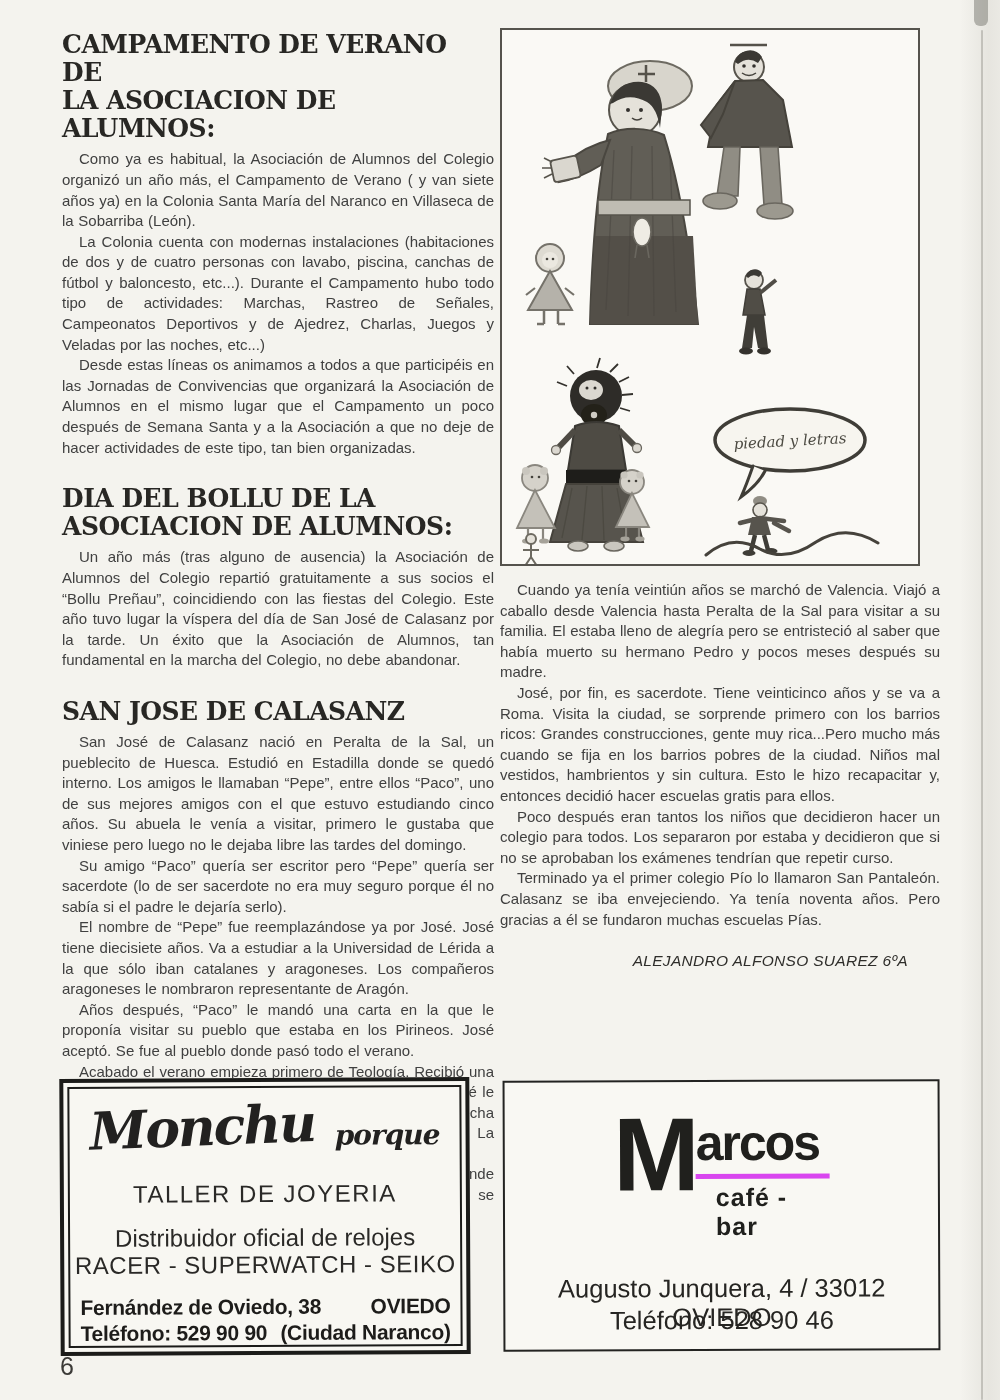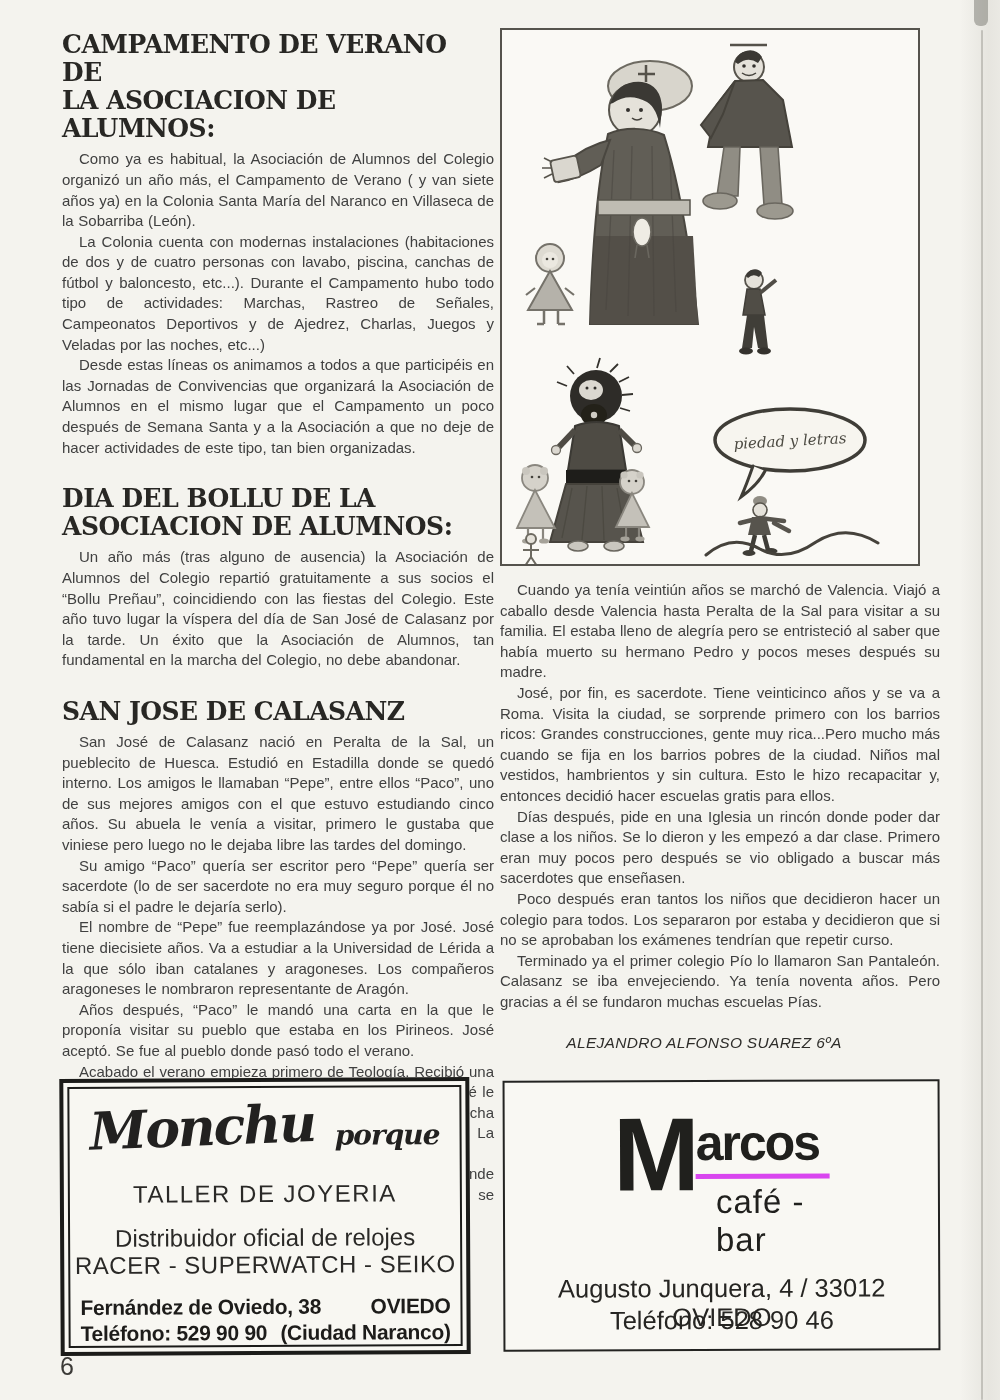--- a/index.html
+++ b/index.html
@@ -47,21 +47,21 @@
     background:#faf9f5;
     box-sizing:border-box;
     margin-bottom:14px;
   }
   .drawing-box svg{display:block;width:100%;height:100%;}
 
   .signature{
     margin-top:22px;
     font-size:15.5px;
     font-style:italic;
-    text-align:center;
+    text-align:right;
     padding-right:32px;
     color:#2e2d2a;
     letter-spacing:0.3px;
   }
 
   
   .ad-monchu{
     position:absolute;left:60px;top:1078px;
     width:410px;height:277px;
     border:4px solid #1b1b19;
@@ -105,21 +105,21 @@
     transform:rotate(-0.2deg);
   }
   .marcos-logo{
     position:absolute;top:32px;left:50%;transform:translateX(-50%);
     display:grid;
     grid-template-columns:auto auto;
     color:#20201d;
   }
   .marcos-m{grid-row:1/3;font-size:104px;font-weight:bold;line-height:0.78;letter-spacing:-4px;}
   .marcos-arcos{grid-row:1;align-self:end;font-size:50px;font-weight:bold;letter-spacing:-2px;border-bottom:5px solid #d946ef;padding-bottom:2px;}
-  .marcos-cafebar{grid-row:2;justify-self:center;font-size:33px;font-weight:normal;letter-spacing:1px;margin-top:4px;margin-left:20px;}
+  .marcos-cafebar{grid-row:2;justify-self:center;font-size:25px;font-weight:bold;letter-spacing:1px;margin-top:4px;margin-left:20px;}
   .marcos-address{position:absolute;top:192px;left:0;right:0;text-align:center;font-size:25.5px;color:#262522;}
   .marcos-phone{position:absolute;top:224px;left:0;right:0;text-align:center;font-size:25.5px;color:#262522;}
 
   .page-number{
     position:absolute;left:60px;top:1352px;
     font-size:25px;color:#3b3a37;
   }
 
   
   .edge-shade{
@@ -305,21 +305,20 @@
         <g stroke="#6d6a61" stroke-width="2" fill="none">
           <circle cx="29" cy="509" r="5" fill="#e5e2da"></circle>
           <path d="M29,514 v13 M21,520 h16 M29,527 l-6,9 M29,527 l6,9"></path>
         </g>
       </svg>
     </div>
 
     <div class="body-text">
       <p>Cuando ya tenía veintiún años se marchó de Valencia. Viajó a caballo desde Valencia hasta Peralta de la Sal para visitar a su familia. El estaba lleno de alegría pero se entristeció al saber que había muerto su hermano Pedro y pocos meses después su madre.</p>
       <p>José, por fin, es sacerdote. Tiene veinticinco años y se va a Roma. Visita la ciudad, se sorprende primero con los barrios ricos: Grandes construcciones, gente muy rica...Pero mucho más cuando se fija en los barrios pobres de la ciudad. Niños mal vestidos, hambrientos y sin cultura. Esto le hizo recapacitar y, entonces decidió hacer escuelas gratis para ellos.</p>
-      <p>Días después, pide en una Iglesia un rincón donde poder dar clase a los niños. Se lo dieron y les empezó a dar clase. Primero eran muy pocos pero después se vio obligado a buscar más sacerdotes que enseñasen.</p>
       <p>Poco después eran tantos los niños que decidieron hacer un colegio para todos. Los separaron por estaba y decidieron que si no se aprobaban los exámenes tendrían que repetir curso.</p>
       <p>Terminado ya el primer colegio Pío lo llamaron San Pantaleón. Calasanz se iba envejeciendo. Ya tenía noventa años. Pero gracias a él se fundaron muchas escuelas Pías.</p>
     </div>
     <div class="signature">ALEJANDRO ALFONSO SUAREZ 6ºA</div>
   </div>
 
   <div class="ad-monchu">
     <div class="ad-monchu-inner">
       <div class="monchu-brand">
         <span class="brand-main">Monchu</span>

